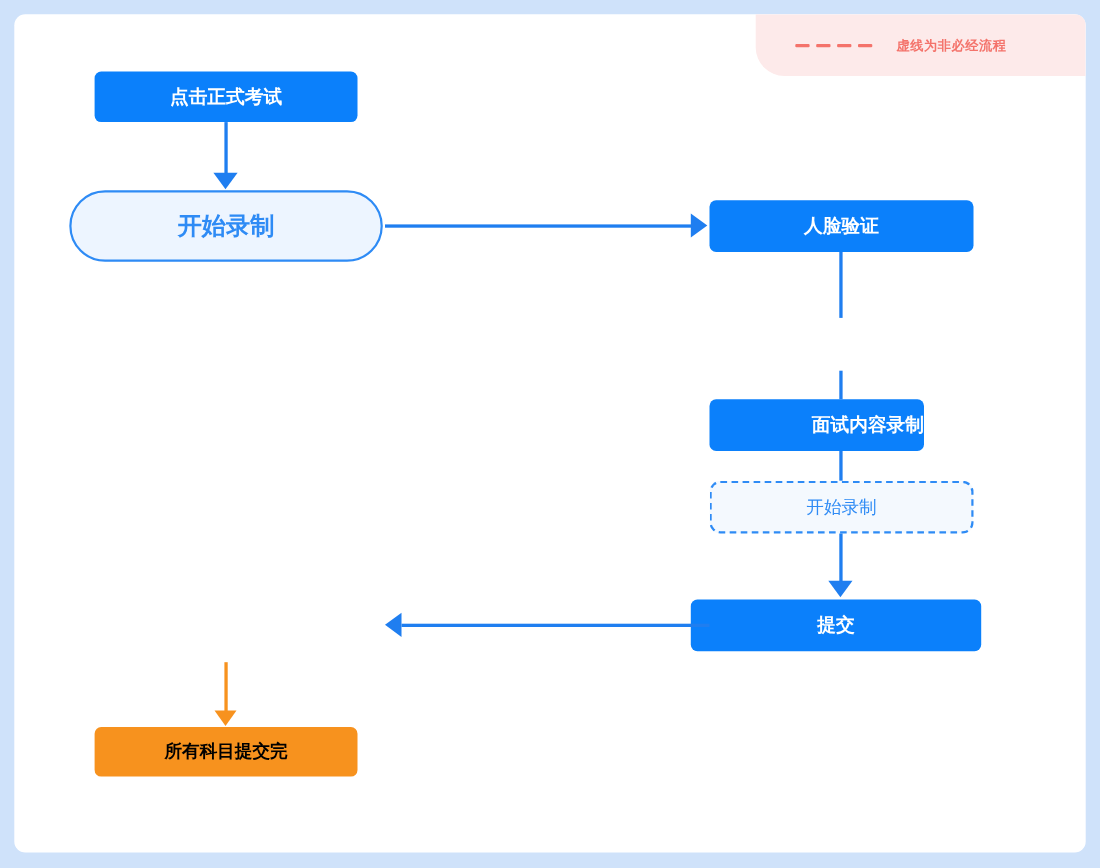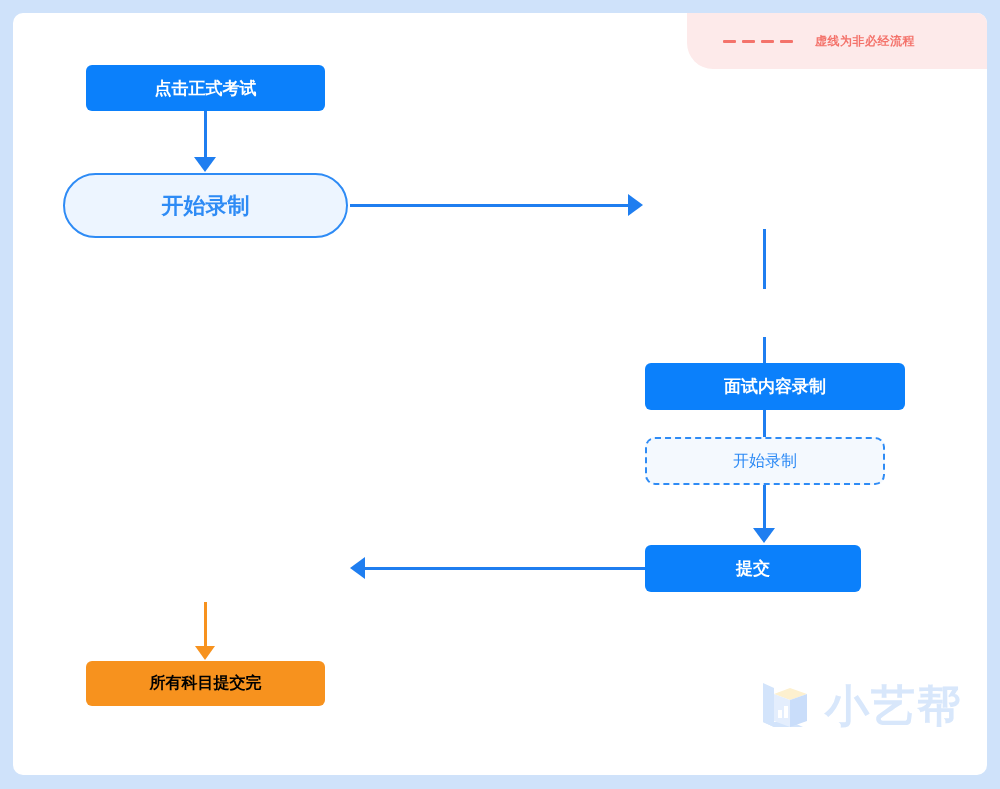--- a/index.html
+++ b/index.html
@@ -112,31 +112,34 @@
     </div>
 
     <div class="node node-solid" style="left:73px;top:52px;width:239px;height:46px;">
       <span>点击正式考试</span>
     </div>
 
     <div class="node node-pill" style="left:50px;top:160px;width:285px;height:65px;">
       <span>开始录制</span>
     </div>
 
+    <div class="node node-solid" style="left:632px;top:169px;width:240px;height:47px;">
+      <span>人脸验证</span>
+    </div>
 
 
-    <div class="node node-solid" style="left:632px;top:350px;width:260px;height:47px;">
+    <div class="node node-solid" style="left:632px;top:350px;width:195px;height:47px;justify-content:flex-end;">
       <span>面试内容录制</span>
     </div>
 
     <div class="node node-dashed" style="left:632px;top:424px;width:240px;height:48px;">
       <span>开始录制</span>
     </div>
 
-    <div class="node node-solid" style="left:632px;top:532px;width:216px;height:47px;">
+    <div class="node node-solid" style="left:615px;top:532px;width:264px;height:47px;">
       <span>提交</span>
     </div>
 
 
     <div class="node node-orange" style="left:73px;top:648px;width:239px;height:45px;">
       <span>所有科目提交完</span>
     </div>
 
     <div class="conn vline" style="left:191px;top:98px;height:48px;"></div>
     <div class="arrow-down" style="left:181px;top:144px;"></div>
@@ -152,27 +155,15 @@
 
     <div class="conn vline" style="left:750px;top:472px;height:45px;"></div>
     <div class="arrow-down" style="left:740px;top:515px;"></div>
 
     <div class="conn hline" style="left:352px;top:554px;width:280px;"></div>
     <div class="arrow-left" style="left:337px;top:544px;"></div>
 
     <div class="conn vline-o" style="left:191px;top:589px;height:46px;"></div>
     <div class="arrow-down-o" style="left:182px;top:633px;"></div>
 
-    <div id="logo">
-      <svg width="58" height="58" viewBox="0 0 58 58">
-        <polygon points="6,6 17,11 17,50 6,45" fill="#d3e4fb"></polygon>
-        <polygon points="6,45 17,50 46,50 35,45" fill="#d3e4fb"></polygon>
-        <polygon points="17,17 33,11 50,17 33,23" fill="#fdf0cf"></polygon>
-        <polygon points="17,17 33,23 33,50 17,44" fill="#e4eefd"></polygon>
-        <polygon points="33,23 50,17 50,44 33,50" fill="#c9ddfa"></polygon>
-        <rect x="21" y="33" width="4" height="8" fill="#ffffff"></rect>
-        <rect x="27" y="29" width="4" height="12" fill="#ffffff"></rect>
-      </svg>
-      <span class="logo-text">小艺帮</span>
-    </div>
 
   </div>
 </div>
 
 </body></html>

